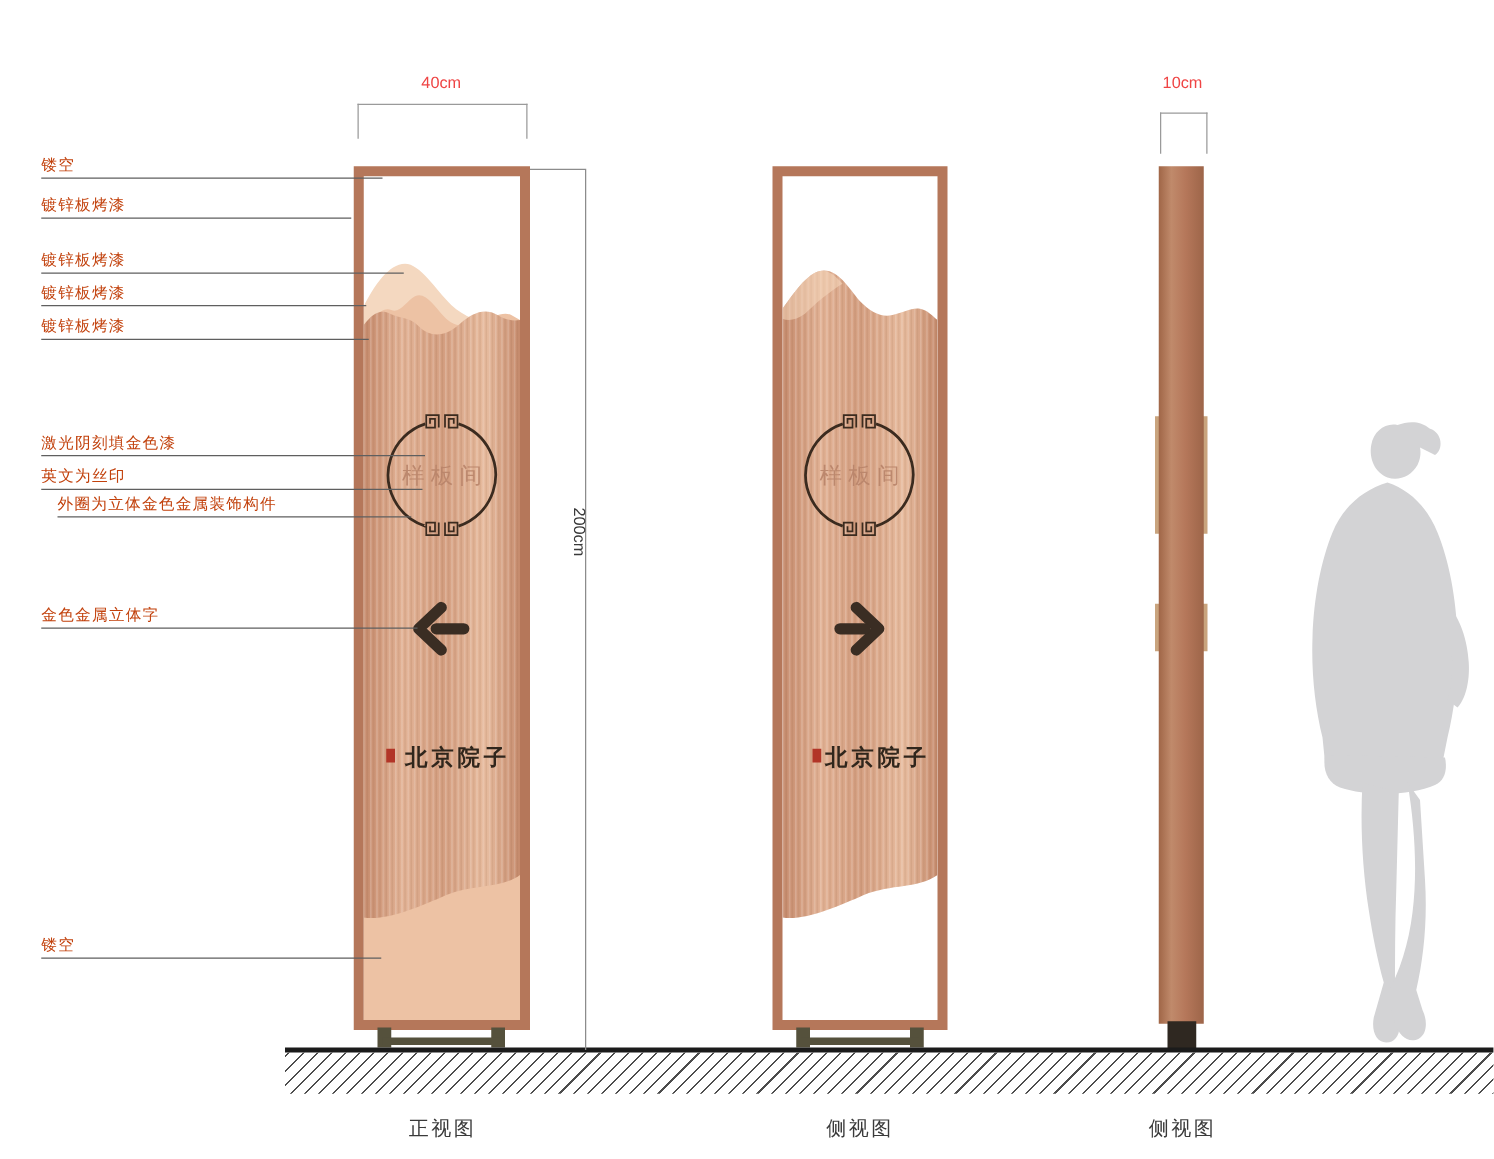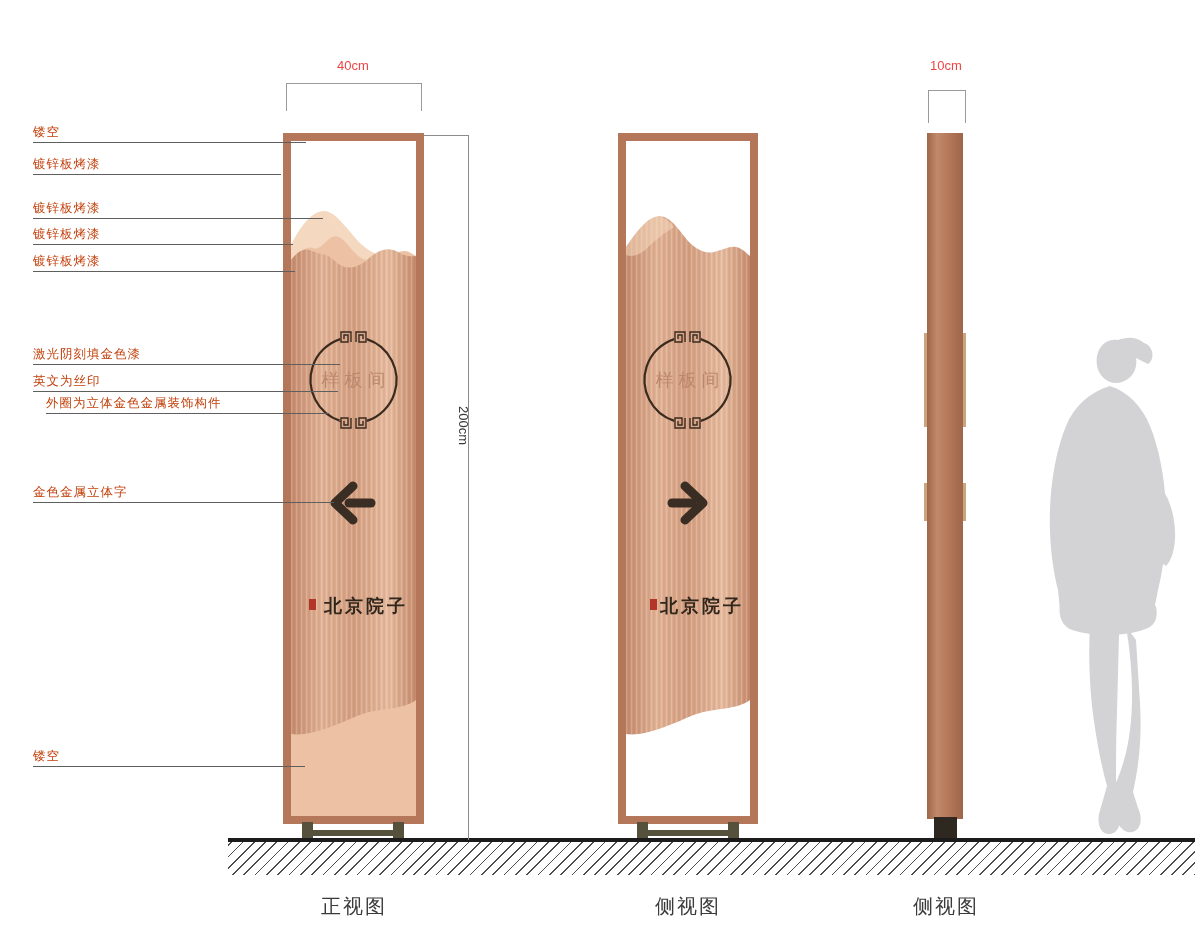--- a/index.html
+++ b/index.html
@@ -29,21 +29,21 @@
   
   .base-leg{position:absolute;background:#55513c;}
   .base-bar{position:absolute;background:#55513c;}
 
   
   .ground-line{position:absolute;background:#1b1b1b;}
   .ground-hatch{position:absolute;
     background:repeating-linear-gradient(315deg,#4d4d4d 0 1.2px,transparent 1.2px 8px);}
 
   
-  .view-label{position:absolute;width:140px;text-align:center;font-size:20px;color:#3a3a3a;letter-spacing:2px;}
+  .view-label{position:absolute;width:140px;text-align:center;font-size:16px;color:#3a3a3a;letter-spacing:2px;}
 
   
   .silhouette{position:absolute;}
 </style>
 </head>
 <body>
 
 <div id="canvas">
 
   <div class="sign-frame" style="left:283px;top:133px;width:141px;height:691px;">

